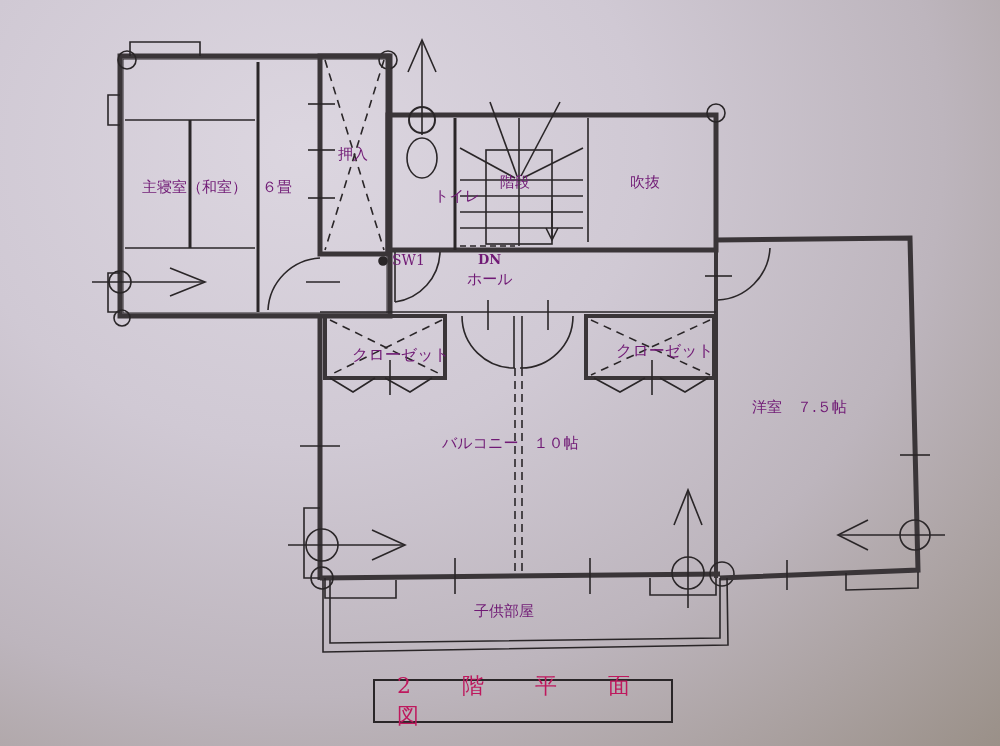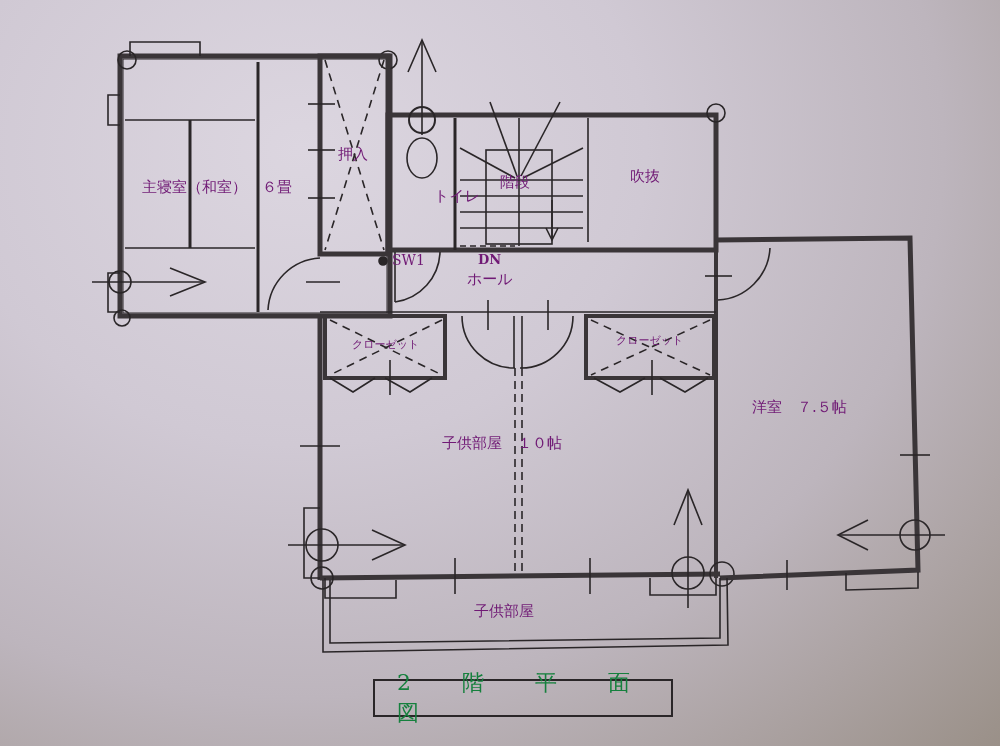--- a/index.html
+++ b/index.html
@@ -6,27 +6,27 @@
   body {
     width:1000px; height:746px; overflow:hidden; position:relative;
     background: radial-gradient(ellipse at 30% 20%, #dcd6e0 0%, #d0c9d4 35%, #bdb5bd 65%, #9a9088 100%);
     font-family: "DejaVu Sans", sans-serif;
   }
   #plan { position:absolute; left:0; top:0; }
   .lbl {
     position:absolute; color:#701a75; font-size:15px; white-space:nowrap;
     font-family: "DejaVu Sans", sans-serif; line-height:1;
   }
-  .lbl.small { font-size:11px; }
+  .lbl.small { font-size:16px;margin-top:8px; }
   .lbl.serif { font-family: "DejaVu Serif", serif; }
   #title-box {
-    position:absolute; left:373px; top:679px; width:300px; height:38px;
+    position:absolute; left:373px; top:679px; width:300px; height:44px;
     border:2px solid #2a2628; box-sizing:border-box;
     display:flex; align-items:center; justify-content:center;
-    font-size:22px; letter-spacing:22px; color:#15803d;
+    font-size:22px; letter-spacing:22px; color:#be185d;
     font-family: "DejaVu Serif", serif; padding-left:22px;
   }
 </style>
 </head>
 <body>
 
 <div>
 <svg id="plan" width="1000" height="746" viewBox="0 0 1000 746" xmlns="http://www.w3.org/2000/svg">
   <g stroke="#2a2628" fill="none" stroke-width="1.6">
 
@@ -162,24 +162,24 @@
     </g>
 
     <circle cx="383" cy="261" r="4" fill="#2a2628"></circle>
   </g>
 </svg>
 
   <span class="lbl" style="left:142px;top:180px;text-align:right;">主寝室（和室）　６畳</span>
   <span class="lbl" style="left:338px;top:147px;">押入</span>
   <span class="lbl" style="left:398px;top:189px;margin-left:36px;">トイレ</span>
   <span class="lbl" style="left:500px;top:175px;">階段</span>
-  <span class="lbl" style="left:630px;top:169px;">吹抜</span>
+  <span class="lbl" style="left:630px;top:175px;">吹抜</span>
   <span class="lbl serif" style="left:392px;top:253px;font-size:14px;">SW1</span>
   <span class="lbl serif" style="left:478px;top:253px;font-size:13px;font-weight:bold;">DN</span>
   <span class="lbl" style="left:467px;top:272px;">ホール</span>
   <span class="lbl small" style="left:352px;top:339px;">クローゼット</span>
   <span class="lbl small" style="left:616px;top:335px;">クローゼット</span>
-  <span class="lbl" style="left:442px;top:436px;">子供部屋　１０帖</span>
+  <span class="lbl" style="left:442px;top:436px;">バルコニー　１０帖</span>
   <span class="lbl" style="left:752px;top:400px;text-align:center;">洋室　７.５帖</span>
   <span class="lbl" style="left:474px;top:604px;">子供部屋</span>
 
   <div id="title-box">2 階 平 面 図</div>
 </div>
 
 </body></html>

